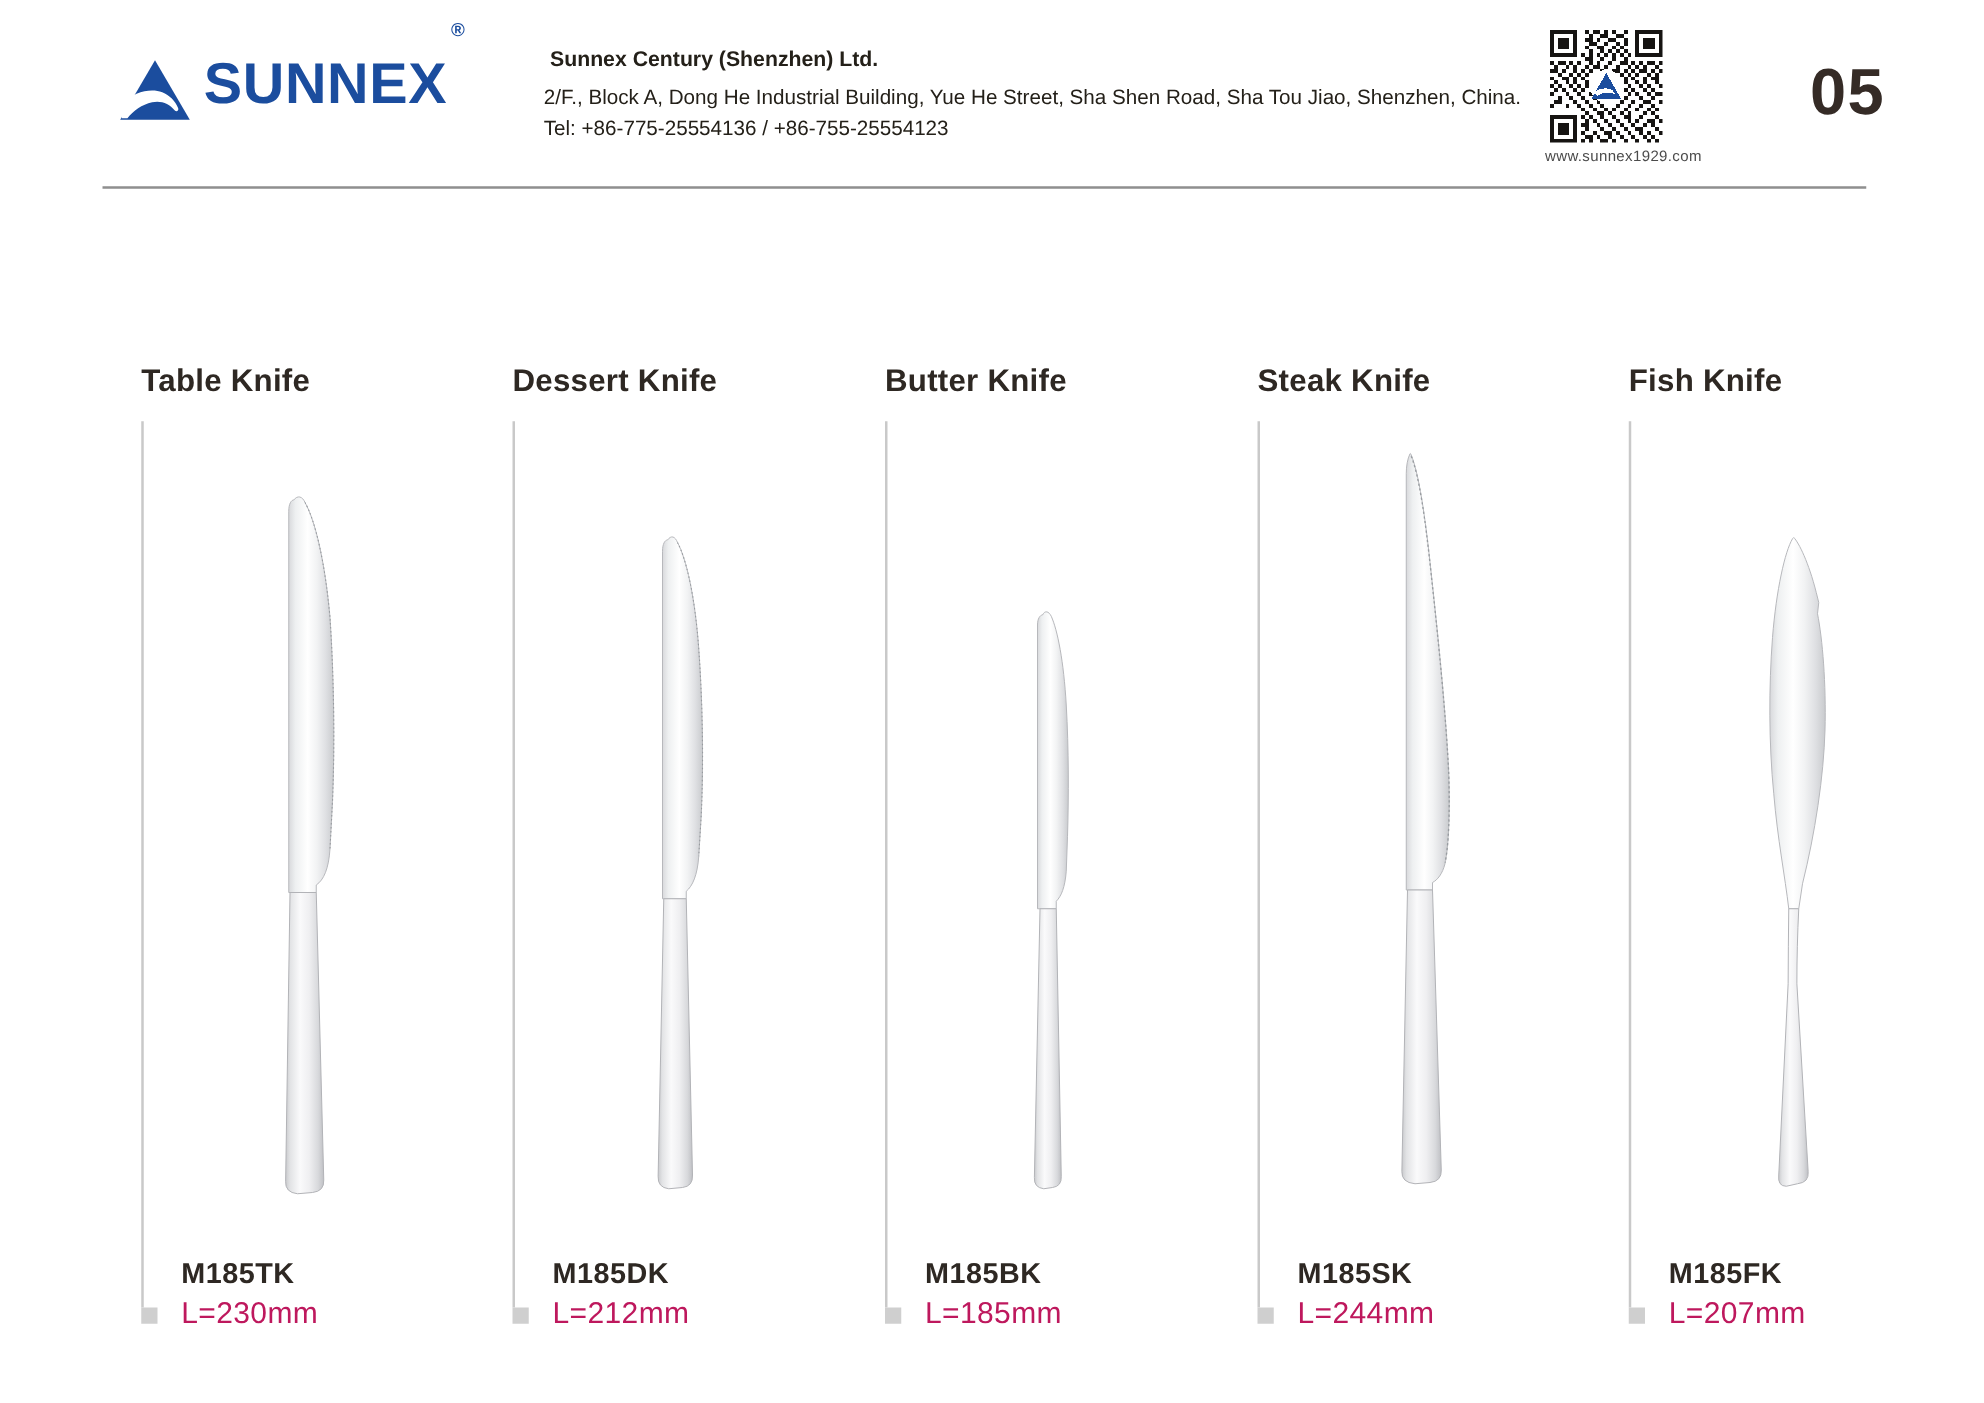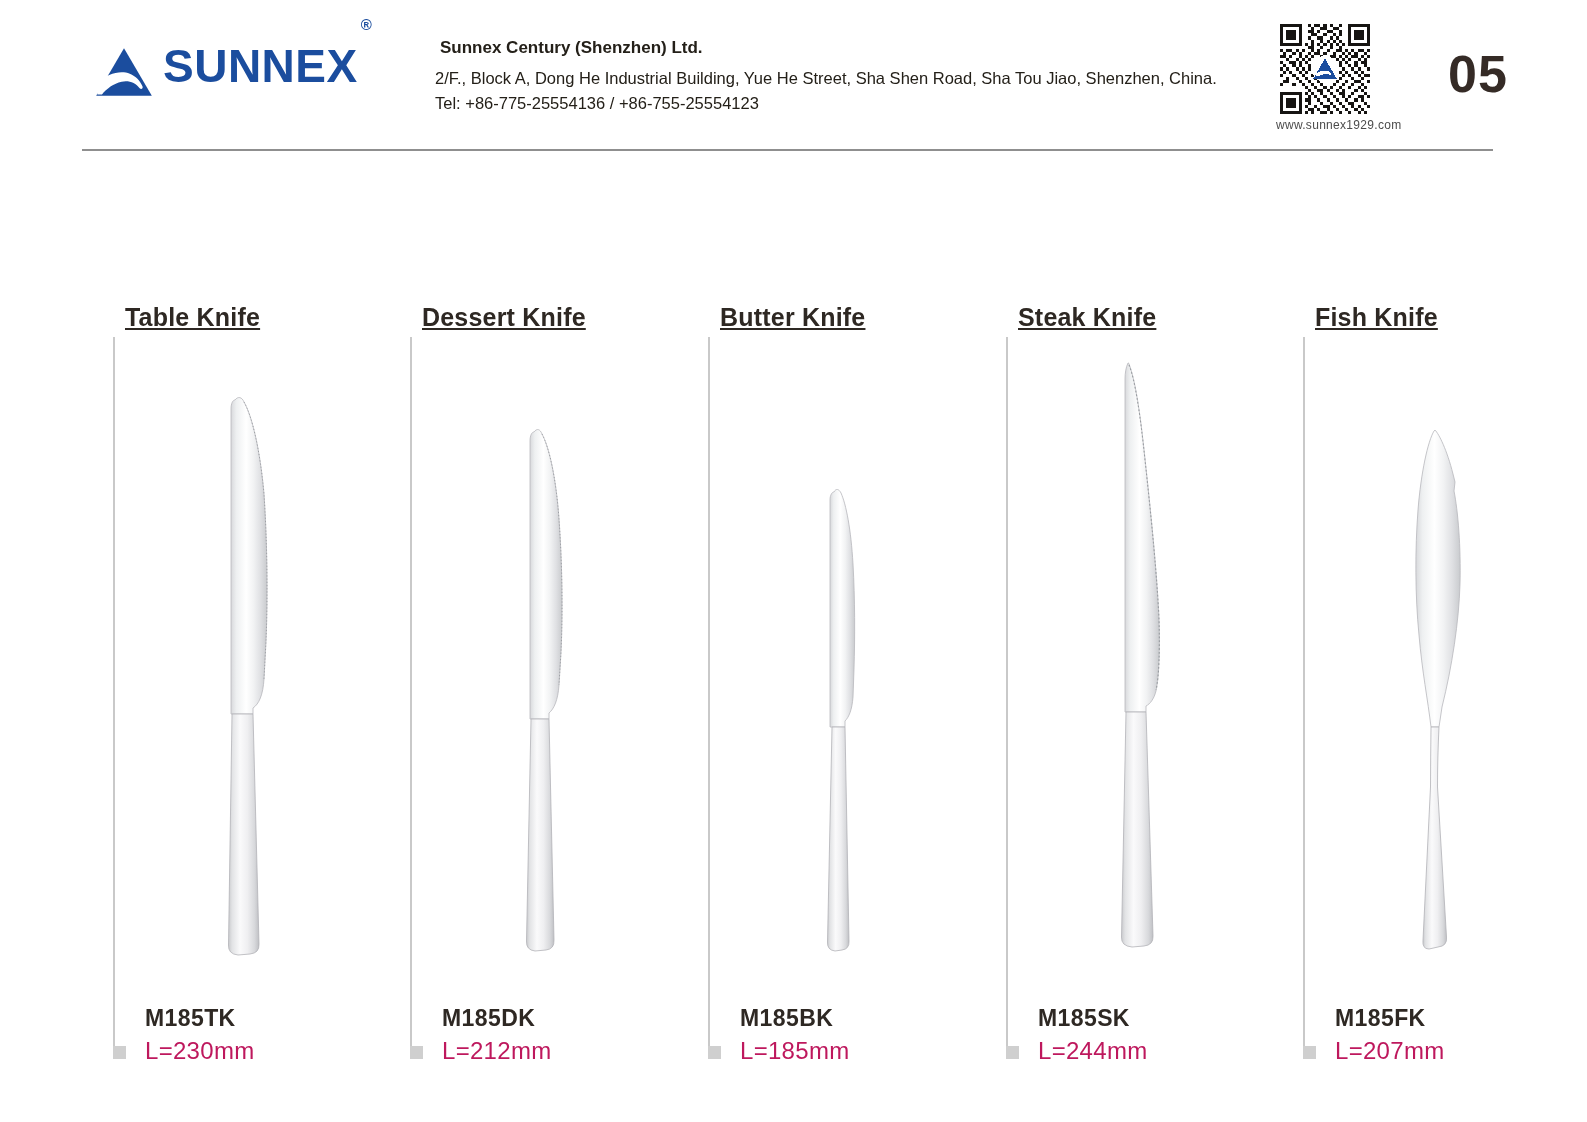--- a/index.html
+++ b/index.html
@@ -8,37 +8,37 @@
 
   
   .logo{position:absolute;left:95px;top:46px;display:flex;align-items:flex-start;}
   .logo svg{display:block;}
   .brand{font-size:46px;font-weight:bold;color:#1b4d9e;line-height:.88;letter-spacing:.5px;margin-left:10px;}
   .reg{font-size:15px;font-weight:bold;color:#1b4d9e;position:relative;top:-30px;margin-left:3px;}
   .company{position:absolute;left:435px;top:30px;font-size:16.5px;color:#242019;line-height:25.5px;white-space:nowrap;}
   .company .c-name{font-weight:bold;font-size:17px;margin:5px;}
   .company p{margin:0;}
   .company .gap{display:inline-block;width:24px;}
-  .qr-block{position:absolute;left:1276px;top:24px;width:98px;text-align:center;}
+  .qr-block{position:absolute;left:1236px;top:24px;width:98px;text-align:center;}
   .qr-block svg{display:block;margin:0 auto;background:#fff;}
   .qr-caption{font-size:12px;color:#4b4b4b;margin-top:4px;letter-spacing:.3px;}
   .page-num{position:absolute;left:1448px;top:44px;font-size:52px;font-weight:bold;color:#352b26;letter-spacing:1px;}
   .rule{position:absolute;left:82px;top:149px;width:1411px;height:2px;background:#8f8f8f;}
 
   
   .series{position:absolute;left:90px;top:200px;margin:0;font-size:33px;font-weight:bold;color:#2e2823;letter-spacing:.5px;}
 
   
   .product{position:absolute;top:291px;width:270px;height:782px;}
   .product:nth-of-type(1){left:113px}
   .product:nth-of-type(2){left:410px}
   .product:nth-of-type(3){left:708px}
   .product:nth-of-type(4){left:1006px}
   .product:nth-of-type(5){left:1303px}
-  .product h2{margin:12px;font-size:25px;font-weight:bold;color:#2e2823;letter-spacing:.2px;text-decoration:underline;}
+  .product h2{margin:0;font-size:25px;font-weight:bold;color:#2e2823;letter-spacing:.2px;}
   .rail{position:absolute;left:0;top:46px;width:2px;height:709px;background:#c9c9c9;}
   .knife{position:absolute;left:70px;top:58px;width:130px;height:612px;}
   .model{position:absolute;left:32px;top:714px;font-size:23px;font-weight:bold;color:#2e2823;letter-spacing:.4px;}
   .len{position:absolute;left:32px;top:746px;font-size:24px;color:#be185d;letter-spacing:.3px;}
   .sq{position:absolute;left:0;top:755px;width:13px;height:13px;background:#cfcfcf;}
 
   .blade{fill:url(#gB);stroke:#b7b8bc;stroke-width:.8;}
   .handle{fill:url(#gH);stroke:#b2b3b7;stroke-width:.8;}
   .serr{fill:none;stroke:#90959a;stroke-width:.9;stroke-dasharray:1.2 2;opacity:.85;}
   .serr.steak{stroke-width:1.1;stroke-dasharray:1.8 2;}

